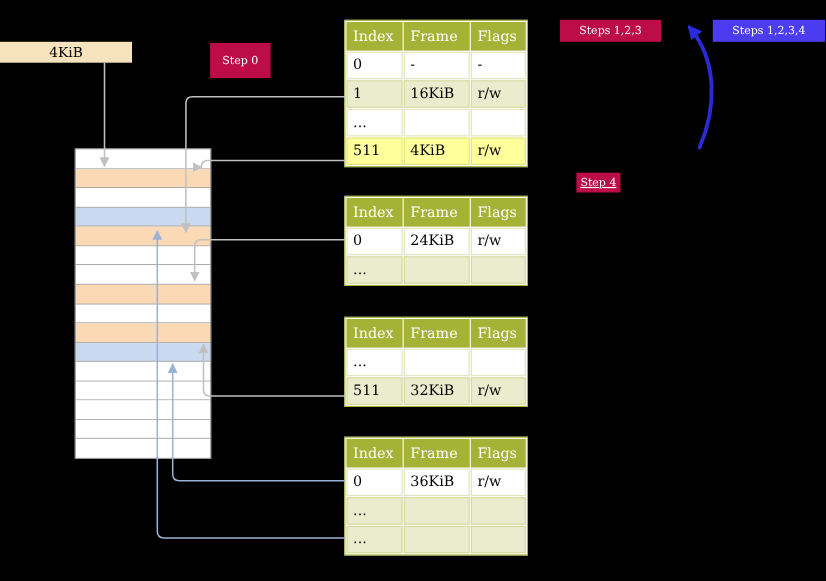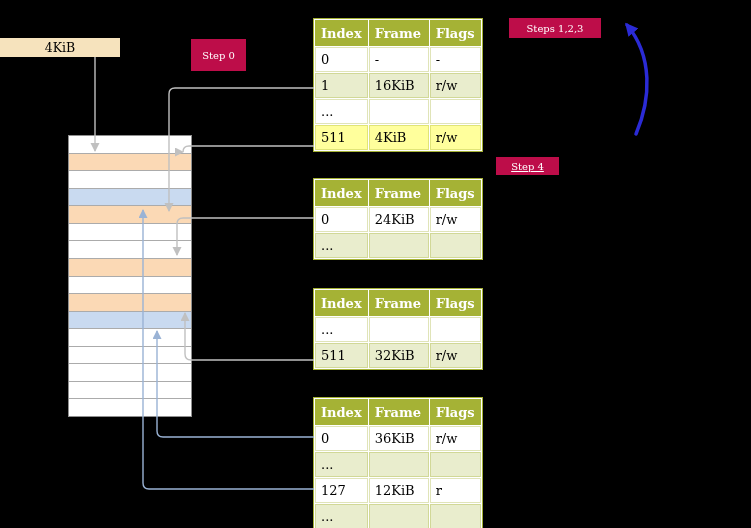--- a/index.html
+++ b/index.html
@@ -16,40 +16,40 @@
   }
   .badge{
     position:absolute;color:#fff;font-size:10px;
     display:flex;align-items:center;justify-content:center;
     background:var(--badge-red,#bd0d49);white-space:nowrap;
   }
   .badge.blue{background:var(--badge-blue,#4c3cf0);}
   #step0{left:191px;top:39px;width:55px;height:32px;}
   #steps123{left:509px;top:18px;width:92px;height:20px;}
   #steps1234{left:648px;top:18px;width:102px;height:20px;}
-  #step4{left:496px;top:157px;width:63px;height:18px;text-decoration:underline;}
+  #step4{left:524px;top:157px;width:40px;height:18px;text-decoration:underline;}
   
   .stack{
     position:absolute;left:68px;top:135px;width:122px;height:280px;
     display:flex;flex-direction:column;background:#fff;
     border:1px solid #8f8f8f;z-index:1;
   }
   .mrow{flex:1;border-bottom:1px solid #ababab;}
   .mrow:last-child{border-bottom:none;}
   .mrow.white{background:var(--row-white,#ffffff);}
   .mrow.peach{background:var(--frame-peach,#fbd9b5);}
   .mrow.blue{background:var(--frame-blue,#c9daf0);}
   
   .ptable{position:absolute;left:313px;z-index:2;}
   .ptable table{
     border-collapse:separate;border-spacing:1px;background:#fff;
     border:1px solid var(--olive-header,#a5b235);
   }
   .ptable th{
-    background:var(--olive-header,#a5b235);color:#fff;font-weight:bold;
+    background:var(--olive-header,#a5b235);color:#fff;font-weight:normal;
     font-size:13px;text-align:left;padding:0 6px;height:26px;box-sizing:border-box;
   }
   .ptable td{
     font-size:13px;color:#000;padding:0 6px;height:25px;box-sizing:border-box;
     outline:1px solid rgba(165,178,53,.35);outline-offset:-1px;background:#fff;
   }
   .ptable tr.light td{background:var(--row-light,#e9edcd);}
   .ptable tr.white td{background:var(--row-white,#ffffff);}
   .ptable tr.hl td{background:var(--highlight-yellow,#ffff9c);}
   #table1{top:18px;} #table2{top:178px;} #table3{top:288px;} #table4{top:397px;}
@@ -83,20 +83,21 @@
     <path class="sa" d="M314,360 H191 Q185,360 185,354 V313" marker-end="url(#ah-s)"></path>
     <path class="ba" d="M314,437 H163 Q157,437 157,431 V331" marker-end="url(#ah-b)"></path>
     <path class="ba" d="M314,489 H149 Q143,489 143,483 V210" marker-end="url(#ah-b)"></path>
     <path class="big" d="M636,134 C651,99 653,56 627,25" marker-end="url(#ah-big)"></path>
   </svg>
 
   <div class="label-box">4KiB</div>
 
   <div class="badge" id="step0">Step 0</div>
   <div class="badge" id="steps123">Steps 1,2,3</div>
+  <div class="badge blue" id="steps1234">Steps 1,2,3,4</div>
   <div class="badge" id="step4">Step 4</div>
 
   <div class="stack">
       <div class="mrow white"></div>
       <div class="mrow peach"></div>
       <div class="mrow white"></div>
       <div class="mrow blue"></div>
       <div class="mrow peach"></div>
       <div class="mrow white"></div>
       <div class="mrow white"></div>
@@ -226,25 +227,20 @@
         <tr class="white">
           <td>0</td>
           <td>36KiB</td>
           <td>r/w</td>
         </tr>
         <tr class="light">
           <td>...</td>
           <td></td>
           <td></td>
         </tr>
-        <tr class="white">
-          <td>127</td>
-          <td>12KiB</td>
-          <td>r</td>
-        </tr>
         <tr class="light">
           <td>...</td>
           <td></td>
           <td></td>
         </tr>
       </tbody>
     </table>
   </div>
 
 </div>

